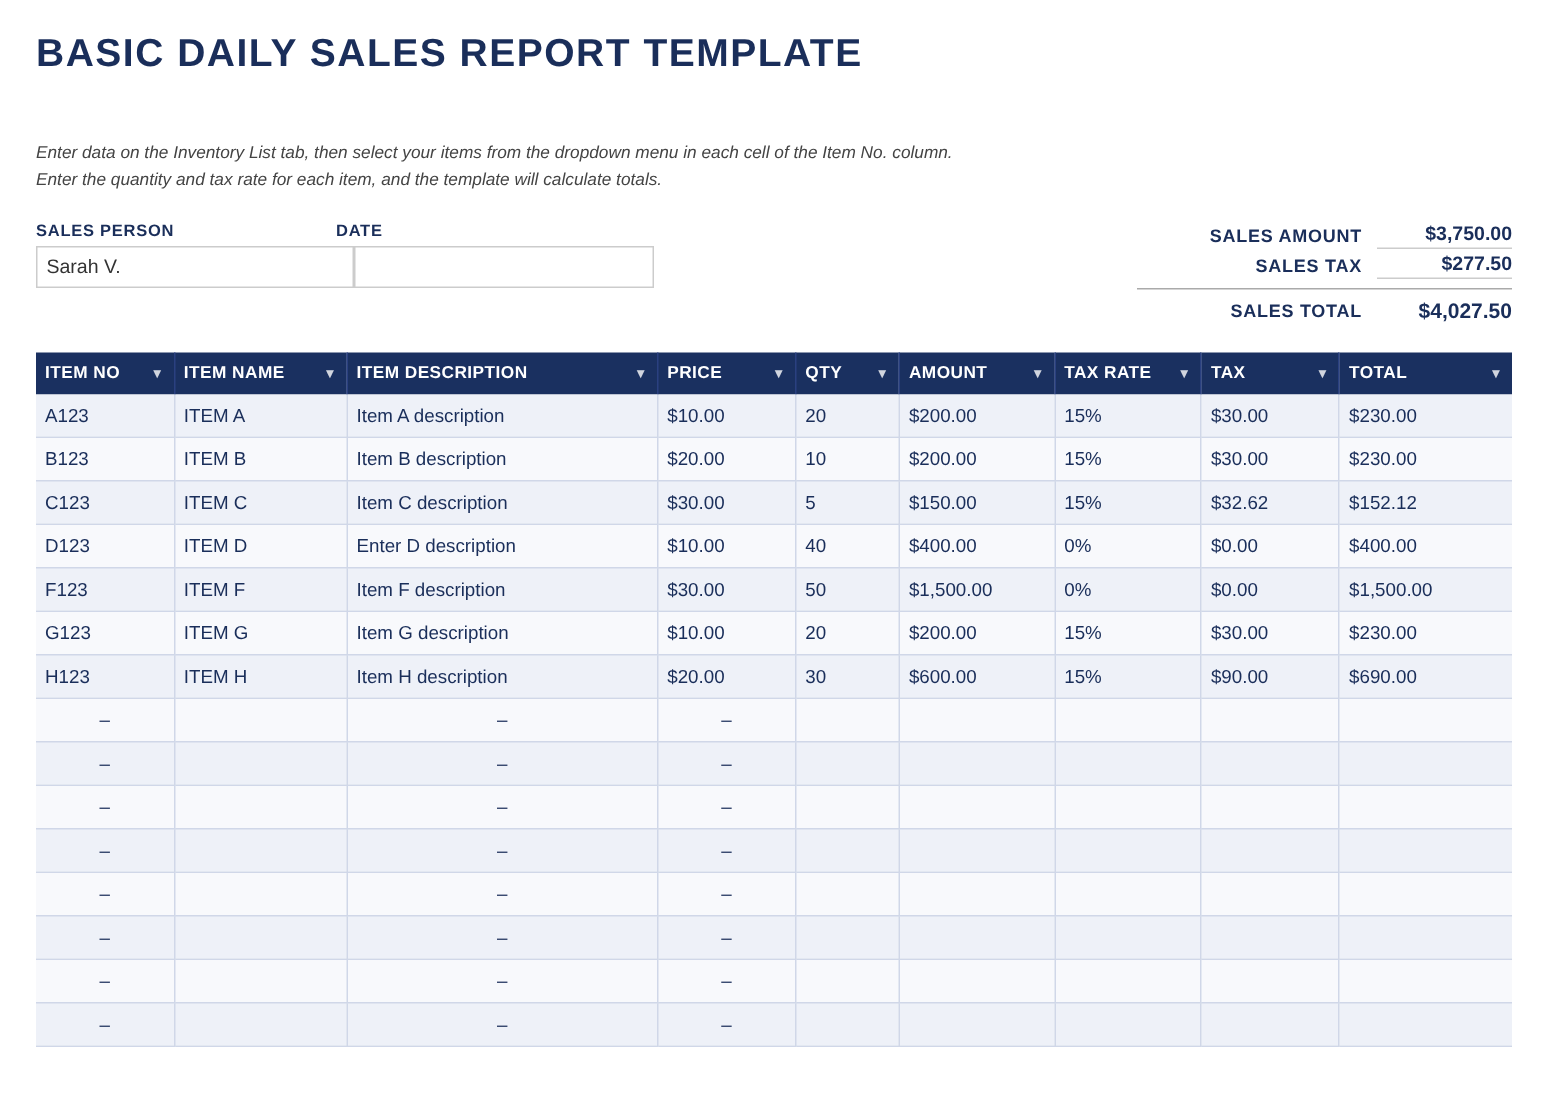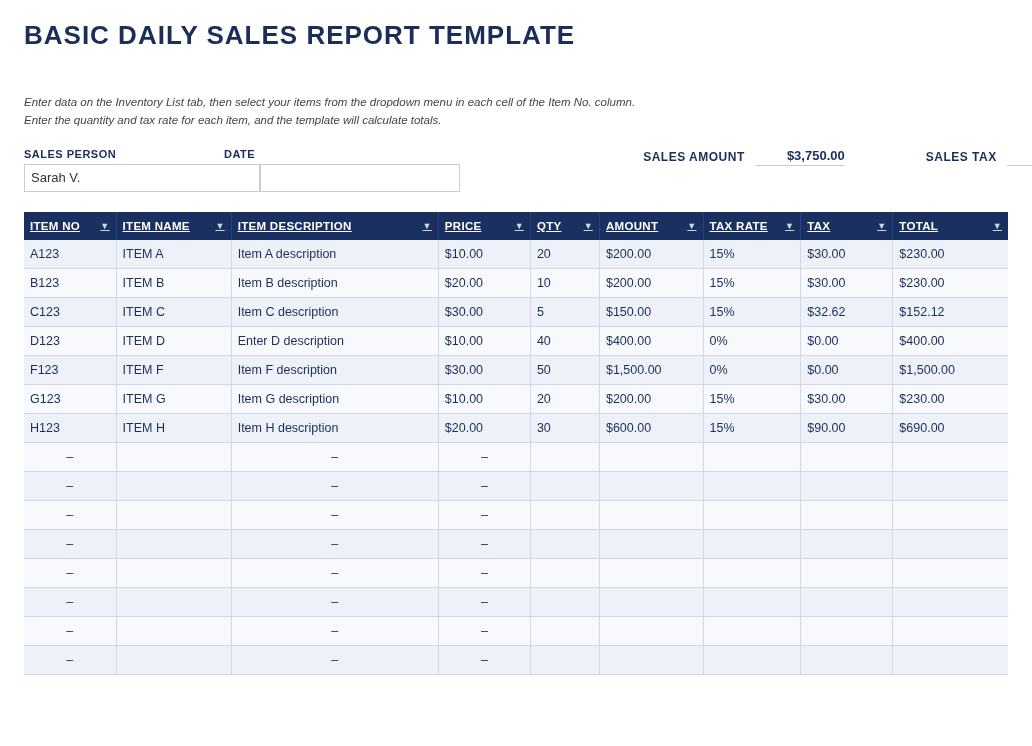--- a/index.html
+++ b/index.html
@@ -64,26 +64,27 @@
     }
 
     .field-input {
       border: 1px solid #ccc;
       height: 28px;
       padding: 2px 6px;
       font-size: 13px;
       color: #333;
     }
 
-    .field-input-salesperson { width: 236px; }
+    .field-input-salesperson { width: 212px; }
     .field-input-date { width: 200px; }
 
     .right-summary {
       width: 42%;
       display: flex;
+      flex-direction: column;
       gap: 2px;
       align-items: center;
     }
 
     .summary-row {
       display: flex;
       align-items: center;
       gap: 0;
       width: 100%;
       justify-content: flex-end;
@@ -158,21 +159,20 @@
 
     .sales-table thead th:last-child {
       border-right: none;
     }
 
     .th-inner {
       display: flex;
       align-items: center;
       justify-content: space-between;
       gap: 4px;
-      text-decoration: underline;
     }
 
     .dropdown-arrow {
       font-size: 9px;
       opacity: 0.8;
     }
 
     .sales-table tbody tr:nth-child(odd) {
       background-color: #eef1f8;
     }

